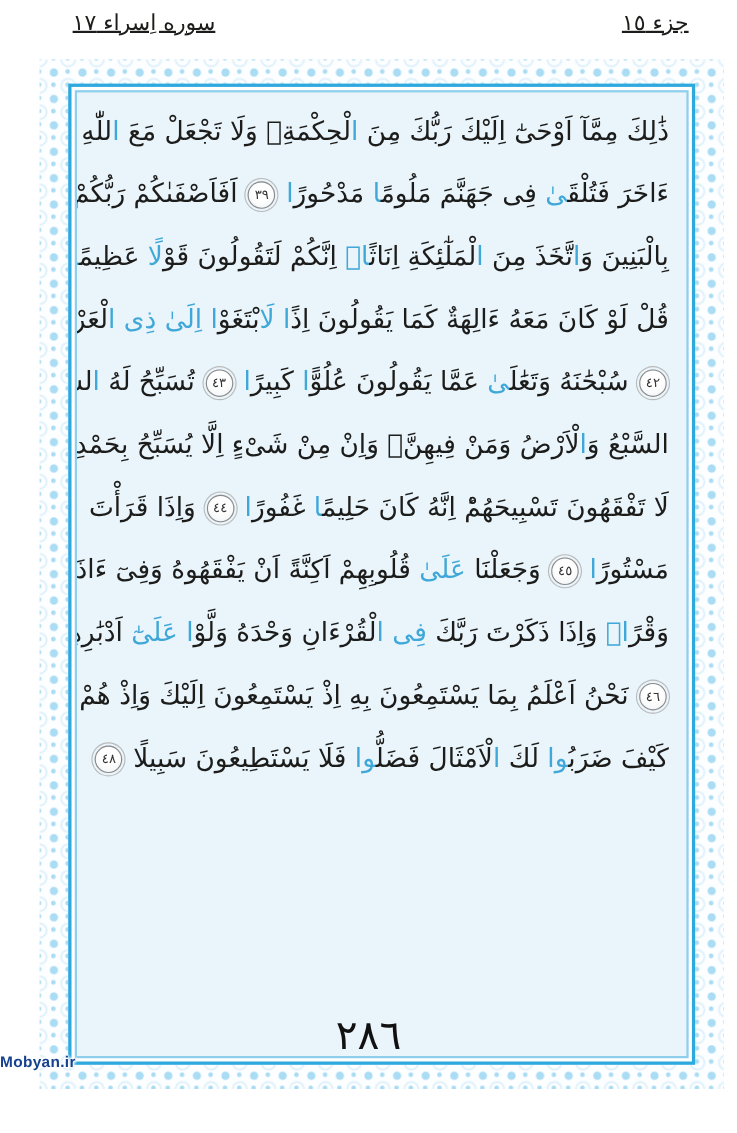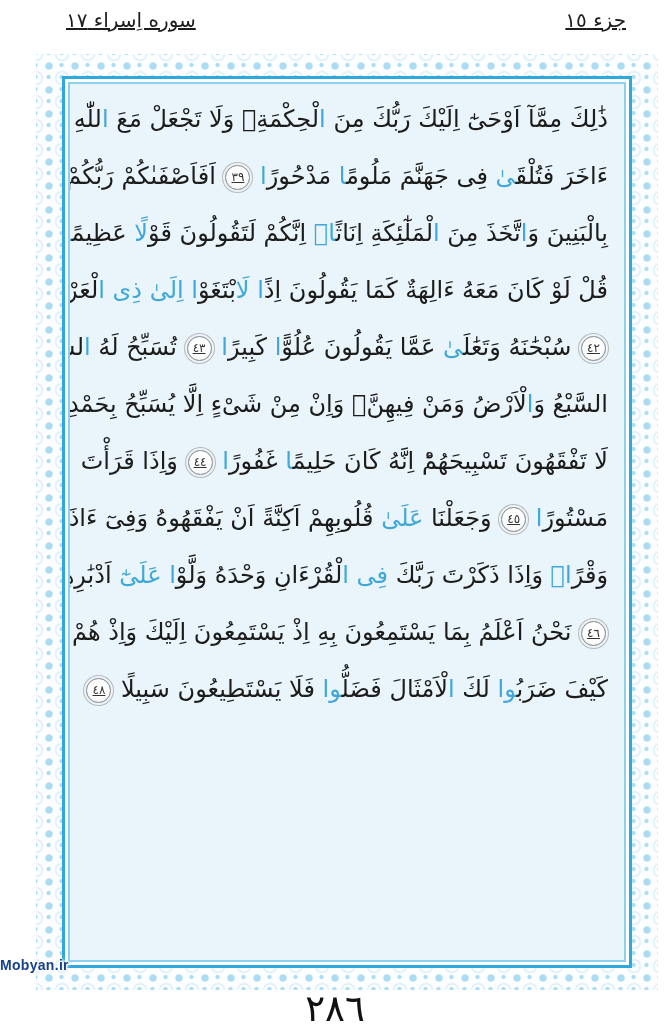--- a/index.html
+++ b/index.html
@@ -65,34 +65,33 @@
   .vbadge{
     display:inline-block;vertical-align:middle;
     width:25px;height:25px;line-height:23px;
     margin:0 2px;
     border:1.2px solid #8a8a8a;border-radius:50%;
     box-shadow:0 0 0 2px var(--content-bg),0 0 0 3px #b9b9b9;
     background:radial-gradient(circle at 50% 35%, #ffffff 40%, #f0f2f4 100%);
     font-size:12px;color:#333;
     text-align:center;text-align-last:center;
     white-space:nowrap;
-    text-decoration:underline;
   }
   
   .watermark{
     position:absolute;left:0;right:0;top:957px;
     text-align:left;
     font-family:"Liberation Sans",sans-serif;
     font-size:14px;font-weight:bold;
     color:var(--watermark-navy);
     text-shadow:0 0 2px #fff,0 0 3px #fff,0 0 4px #fff,1px 1px 2px #fff,-1px -1px 2px #fff;
     letter-spacing:.3px;
   }
   .page-number{
-    position:absolute;left:0;right:0;top:987px;
+    position:absolute;left:0;right:0;top:920px;
     text-align:center;
     font-size:37px;color:#111;
     direction:rtl;
   }
 </style>
 </head>
 <body>
 
 <div class="page">
 

